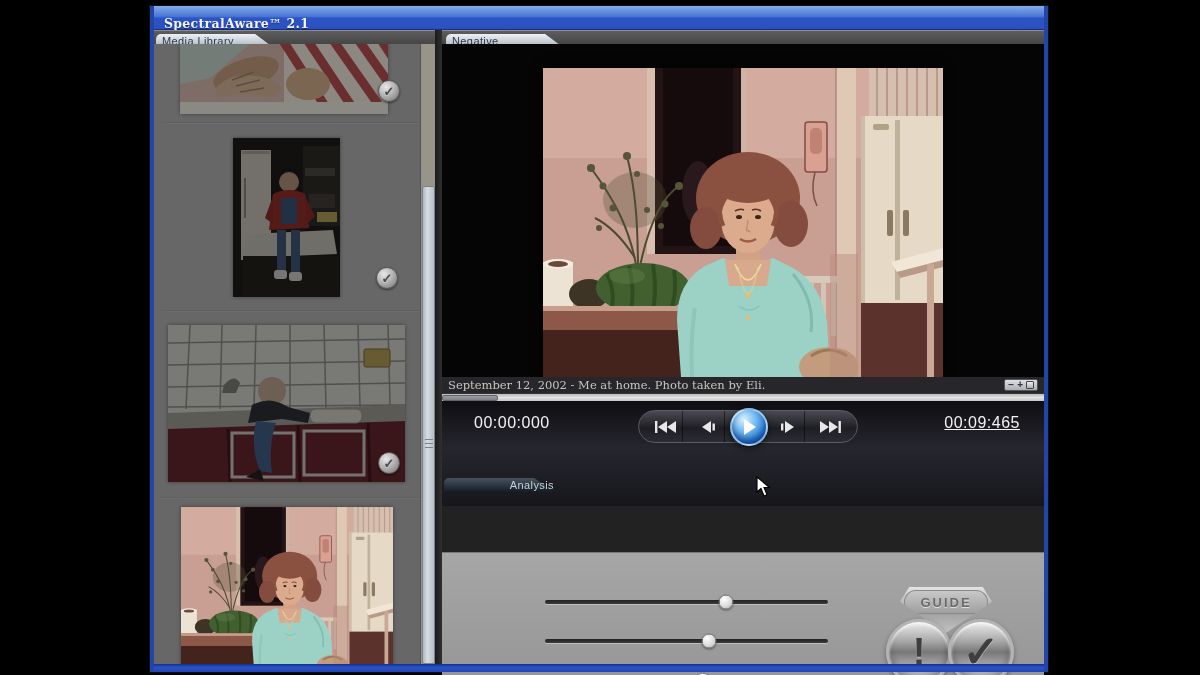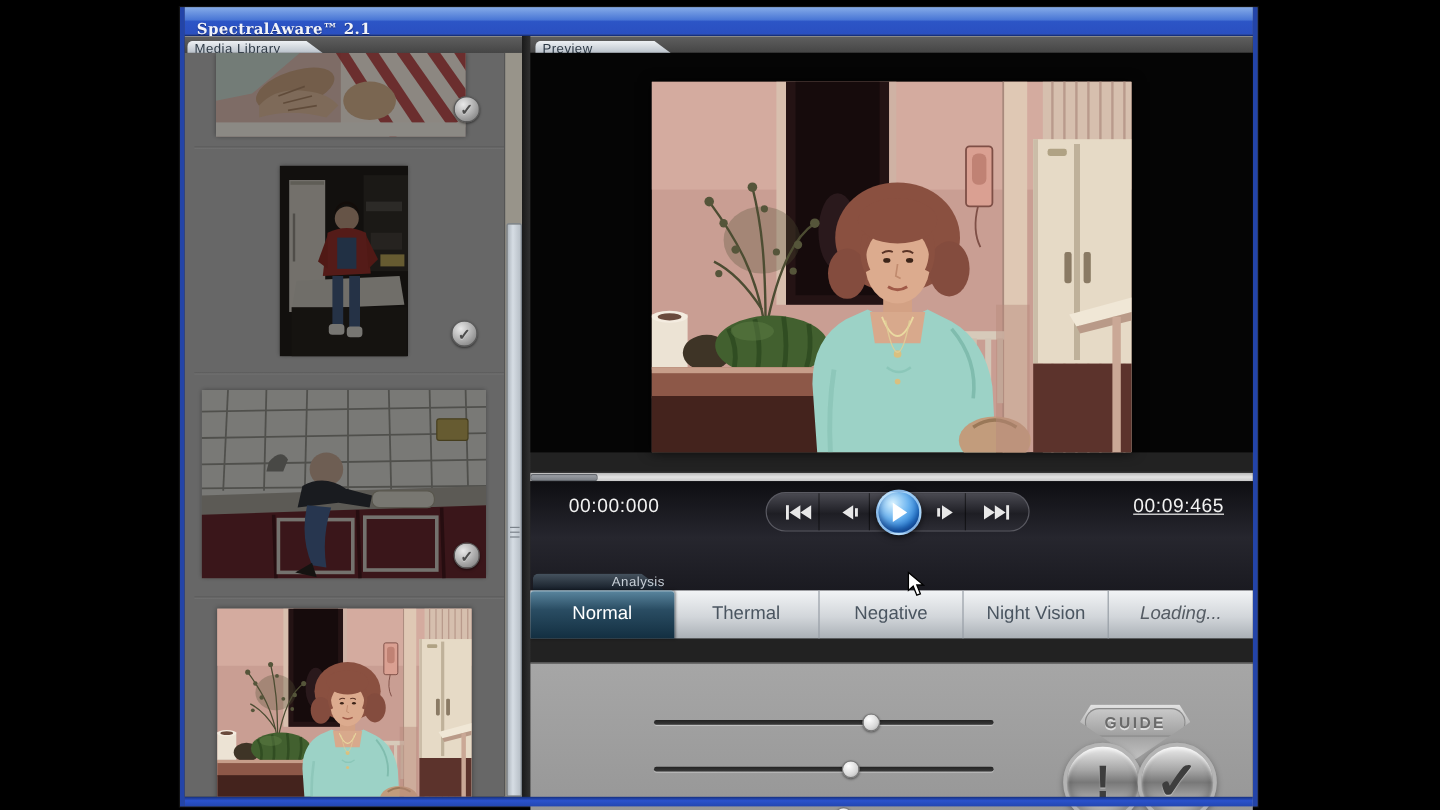--- a/index.html
+++ b/index.html
@@ -162,21 +162,21 @@
 
     <div class="content">
       <div class="tab-strip"></div>
 
       <div class="tab tab-media">
         <span class="tab-bg"></span>
         <span class="tab-label">Media Library</span>
       </div>
       <div class="tab tab-preview">
         <span class="tab-bg"></span>
-        <span class="tab-label">Preview</span>
+        <span class="tab-label">Negative</span>
       </div>
 
       <div class="media-panel">
 
         <div class="thumb dim2" style="left:26px; top:0; width:208px; height:70px;">
           <svg width="208" height="70" viewBox="0 0 208 70">
             <rect width="208" height="70" fill="#d8b2a6"></rect>
             <polygon points="0,0 70,0 30,34 0,40" fill="#bcd0c6"></polygon>
             <rect x="104" y="0" width="104" height="62" fill="#ece0d4"></rect>
             <g stroke="#c23838" stroke-width="9" opacity=".9">
@@ -396,20 +396,28 @@
                   <ellipse cx="286" cy="299" rx="30" ry="20" fill="#c29c7c"></ellipse>
                   <path d="M268 288 q18 -12 36 0" stroke="#9a7858" stroke-width="3" fill="none"></path>
                   <rect x="287" y="186" width="28" height="123" fill="#b9897c" opacity=".45"></rect>
                 </g>
               </defs>
               <use href="#photo-scene"></use>
             </svg>
           </div>
         </div>
 
+        <div class="caption-bar">
+          <span class="caption-text">September 12, 2002 - Me at home. Photo taken by Eli.</span>
+          <div class="viewer-zoom">
+            <span class="vz-btn">−</span>
+            <span class="vz-btn">+</span>
+            <span class="vz-icon"></span>
+          </div>
+        </div>
 
         <div class="scrubber">
           <div class="scrub-thumb" style="left: 0%;"></div>
         </div>
 
         <div class="transport">
           <span class="time time-cur">00:00:000</span>
           <span class="time time-total">00:09:465</span>
 
           <div class="pill">
@@ -445,27 +453,20 @@
               </svg>
             </div>
           </div>
         </div>
 
         <div class="tab tab-analysis">
           <span class="tab-bg"></span>
           <span class="tab-label">Analysis</span>
         </div>
 
-        <div class="mode-row">
-          <div class="mode selected">Normal</div>
-          <div class="mode">Thermal</div>
-          <div class="mode">Negative</div>
-          <div class="mode">Night Vision</div>
-          <div class="mode italic">Loading...</div>
-        </div>
 
         <div class="controls-area">
 
           <div class="slider-row" style="top:39px;">
 
             <div class="track">
               <div class="slider-thumb" style="left: 64%;"></div>
             </div>
           </div>
 

